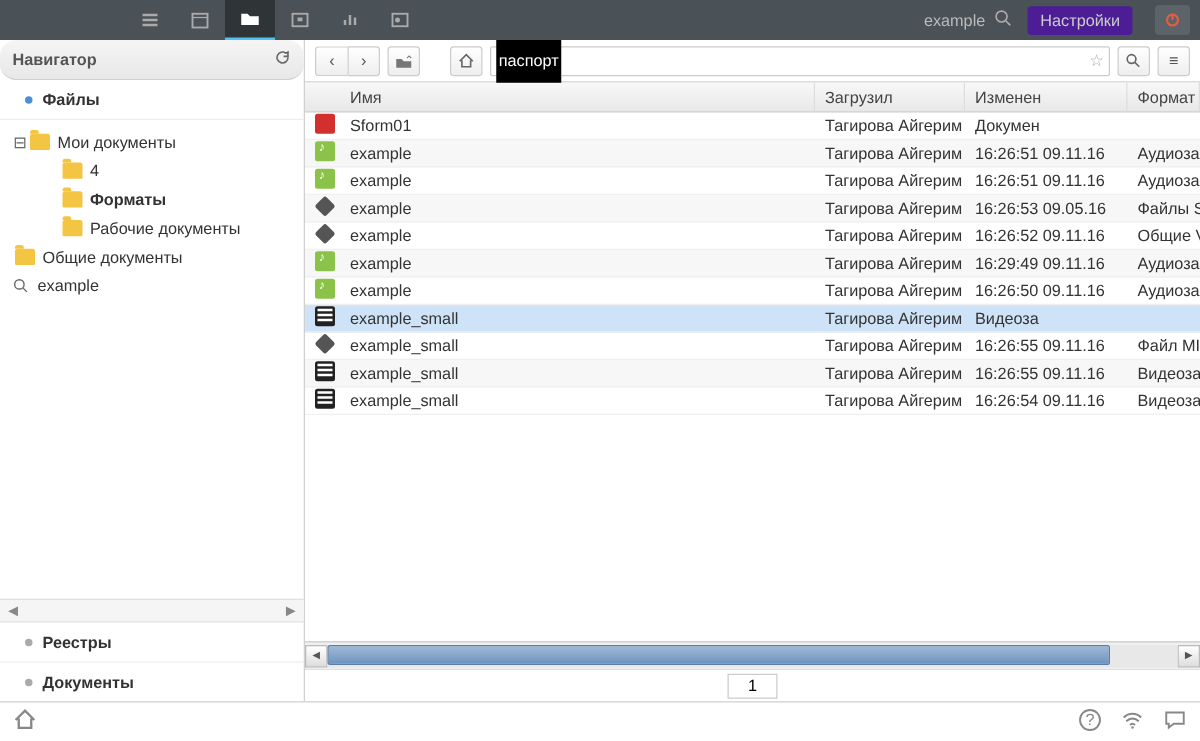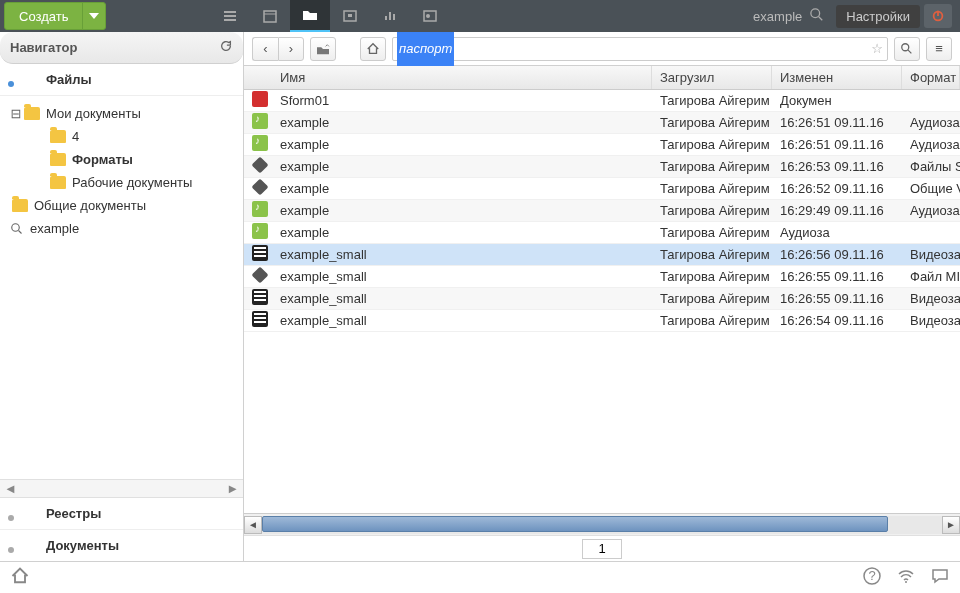--- a/index.html
+++ b/index.html
@@ -10,51 +10,51 @@
 .create-btn { height: 28px; margin: 2px 4px; background: #7cb342; color: #fff; border: 1px solid #689f38; border-radius: 3px; display: flex; align-items: center; cursor: pointer; }
 .create-btn-main { padding: 0 14px; border-right: 1px solid #689f38; height: 100%; display: flex; align-items: center; }
 .create-btn-drop { width: 22px; display: flex; align-items: center; justify-content: center; height: 100%; }
 .header-tabs { margin-left: 100px; display: flex; }
 .header-tab { width: 40px; height: 32px; display: flex; align-items: center; justify-content: center; color: #aaa; cursor: pointer; }
 .header-tab.active { background: #2f3437; border-bottom: 2px solid #4fc3f7; color: #fff; }
 .header-tab svg { width: 16px; height: 16px; }
 .header-search { margin-left: auto; display: flex; align-items: center; padding-right: 8px; }
 .header-search-text { color: #bbb; margin-right: 8px; }
 .header-search-icon { color: #aaa; margin-right: 12px; }
-.settings-btn { background: #404040; color: #ccc; padding: 4px 10px; border-radius: 3px; margin-right: 4px; cursor: pointer; }
+.settings-btn { background: #4c1d95; color: #ccc; padding: 4px 10px; border-radius: 3px; margin-right: 18px; cursor: pointer; }
 .power-btn { background: #5c6369; width: 28px; height: 24px; border-radius: 3px; display: flex; align-items: center; justify-content: center; cursor: pointer; }
 
 
 .main { flex: 1; display: flex; overflow: hidden; }
 
 
 .sidebar { width: 244px; border-right: 1px solid #d0d0d0; display: flex; flex-direction: column; background: #fff; }
 .sidebar-header { height: 32px; background: linear-gradient(#f5f5f5,#e8e8e8); border-bottom: 1px solid #d0d0d0; display: flex; align-items: center; padding: 0 10px; color: #555; font-weight: bold; border-radius: 13px; }
 .sidebar-header-refresh { margin-left: auto; cursor: pointer; }
-.sidebar-section-title { padding: 8px 8px; display: flex; align-items: flex-end; font-weight: bold; color: #333; border-bottom: 1px solid #eee; gap: 24px; }
+.sidebar-section-title { padding: 8px 20px; display: flex; align-items: center; font-weight: bold; color: #333; border-bottom: 1px solid #eee; }
 .sidebar-section-title .dot { width: 6px; height: 6px; border-radius: 50%; background: #4a90d9; margin-right: 8px; }
 .sidebar-section-title.grey .dot { background: #aaa; }
 .tree { flex: 1; padding: 6px 0; overflow: auto; color: #333; }
 .tree-row { display: flex; align-items: center; padding: 4px 10px; cursor: pointer; }
 .tree-row.selected { font-weight: bold; }
 .tree-indent1 { padding-left: 12px; }
 .tree-indent2 { padding-left: 50px; }
 .tree-toggle { width: 12px; text-align: center; color: #666; margin-right: 2px; }
 .folder-icon { width: 16px; height: 13px; background: #f4c542; border-radius: 2px 2px 1px 1px; margin-right: 6px; position: relative; }
 .folder-icon::before { content:""; position:absolute; top:-3px; left:0; width:7px; height:3px; background:#f4c542; border-radius:2px 2px 0 0; }
 .search-mini { width: 14px; height: 14px; margin-right: 6px; display: inline-flex; align-items:center; justify-content:center; }
 .sidebar-scroll { height: 18px; border-top: 1px solid #e0e0e0; background: #f5f5f5; display:flex; align-items:center; justify-content:space-between; padding:0 4px; color:#888; font-size:11px; }
 .sidebar-bottom-sections { border-top: 1px solid #e0e0e0; }
 
 
 .content { flex: 1; display: flex; flex-direction: column; overflow: hidden; }
 .toolbar { height: 34px; border-bottom: 1px solid #d0d0d0; display: flex; align-items: center; padding: 0 8px; gap: 6px; }
 .nav-btn { width: 26px; height: 24px; border: 1px solid #ccc; border-radius: 3px; background: linear-gradient(#fff,#eee); display:flex; align-items:center; justify-content:center; color:#555; cursor:pointer; }
 .path-input { flex: 1; height: 24px; border: 1px solid #ccc; border-radius: 2px; display:flex; align-items:center; padding:0 4px; }
-.path-input span.hl { background:#3b82f6; color:#fff; padding:15px 2px;font-style:italic; }
+.path-input span.hl { background:#000000; color:#fff; padding:15px 2px; }
 .star-icon { color:#aaa; margin-left:auto; }
 .nav-group { display:flex; }
 .nav-group .nav-btn:first-child { border-radius: 3px 0 0 3px; border-right:none; }
 .nav-group .nav-btn:last-child { border-radius: 0 3px 3px 0; }
 
 
 .table-wrap { flex:1; overflow:hidden; position:relative; }
 .table-header { display:flex; height:24px; background:linear-gradient(#f8f8f8,#e8e8e8); border-bottom:1px solid #ccc; color:#444; }
 .col { padding:4px 8px; border-right:1px solid #ddd; overflow:hidden; white-space:nowrap; }
 .col-icon { width:28px; flex:none; border-right:none; }
@@ -85,28 +85,20 @@
 
 
 .footer { height:32px; border-top:1px solid #d0d0d0; display:flex; align-items:center; padding:0 10px; color:#777; }
 .footer-right { margin-left:auto; display:flex; gap:14px; }
 .footer-right svg { width:20px; height:20px; }
 </style>
 </head>
 <body>
 
 <div class="header">
-  <div class="create-btn">
-    <div class="create-btn-main">Создать</div>
-    <div class="create-btn-drop">
-      <svg viewBox="0 0 10 6" width="10" height="6">
-          <path d="M0 0 L5 6 L10 0 Z" fill="#fff"></path>
-        </svg>
-    </div>
-  </div>
   <div class="header-tabs">
     <div class="header-tab">
         <svg viewBox="0 0 16 16">
           <path d="M2 3h12v2H2zm0 4h12v2H2zm0 4h12v2H2z" fill="currentColor"></path>
         </svg>
       </div>
     <div class="header-tab">
         <svg viewBox="0 0 16 16">
           <rect x="2" y="3" width="12" height="11" fill="none" stroke="currentColor" stroke-width="1.5"></rect>
           <path d="M2 6h12" stroke="currentColor"></path>
@@ -273,48 +265,48 @@
             <div class="col col-icon"><span class="file-icon icon-audio"></span></div>
             <div class="col col-name">example</div>
             <div class="col col-uploader">Тагирова Айгерим</div>
             <div class="col col-modified">16:26:51 09.11.16</div>
             <div class="col col-type">Аудиоза</div>
           </div>
           <div class="row">
             <div class="col col-icon"><span class="file-icon icon-3d"></span></div>
             <div class="col col-name">example</div>
             <div class="col col-uploader">Тагирова Айгерим</div>
-            <div class="col col-modified">16:26:53 09.11.16</div>
+            <div class="col col-modified">16:26:53 09.05.16</div>
             <div class="col col-type">Файлы SV</div>
           </div>
           <div class="row">
             <div class="col col-icon"><span class="file-icon icon-3d"></span></div>
             <div class="col col-name">example</div>
             <div class="col col-uploader">Тагирова Айгерим</div>
             <div class="col col-modified">16:26:52 09.11.16</div>
             <div class="col col-type">Общие VC</div>
           </div>
           <div class="row">
             <div class="col col-icon"><span class="file-icon icon-audio"></span></div>
             <div class="col col-name">example</div>
             <div class="col col-uploader">Тагирова Айгерим</div>
             <div class="col col-modified">16:29:49 09.11.16</div>
             <div class="col col-type">Аудиоза</div>
           </div>
           <div class="row">
             <div class="col col-icon"><span class="file-icon icon-audio"></span></div>
             <div class="col col-name">example</div>
             <div class="col col-uploader">Тагирова Айгерим</div>
+            <div class="col col-modified">16:26:50 09.11.16</div>
             <div class="col col-type">Аудиоза</div>
           </div>
           <div class="row selected">
             <div class="col col-icon"><span class="file-icon icon-video"></span></div>
             <div class="col col-name">example_small</div>
             <div class="col col-uploader">Тагирова Айгерим</div>
-            <div class="col col-modified">16:26:56 09.11.16</div>
             <div class="col col-type">Видеоза</div>
           </div>
           <div class="row">
             <div class="col col-icon"><span class="file-icon icon-3d"></span></div>
             <div class="col col-name">example_small</div>
             <div class="col col-uploader">Тагирова Айгерим</div>
             <div class="col col-modified">16:26:55 09.11.16</div>
             <div class="col col-type">Файл MI</div>
           </div>
           <div class="row">

